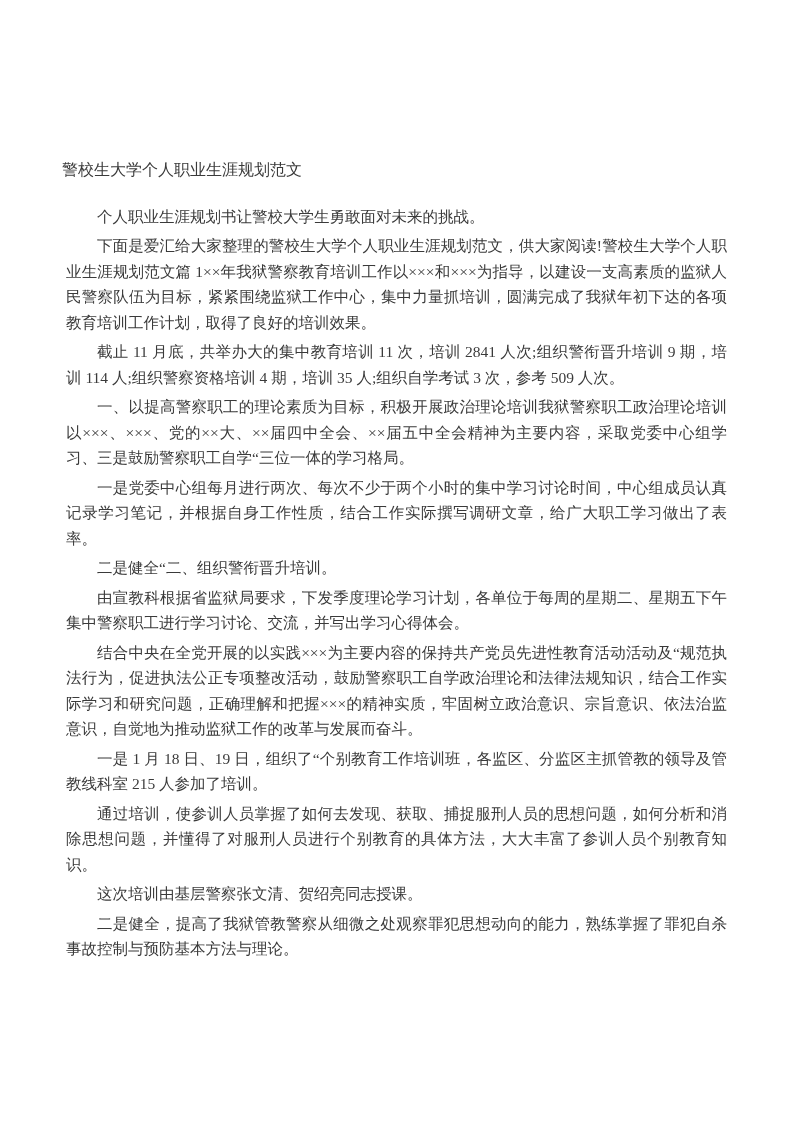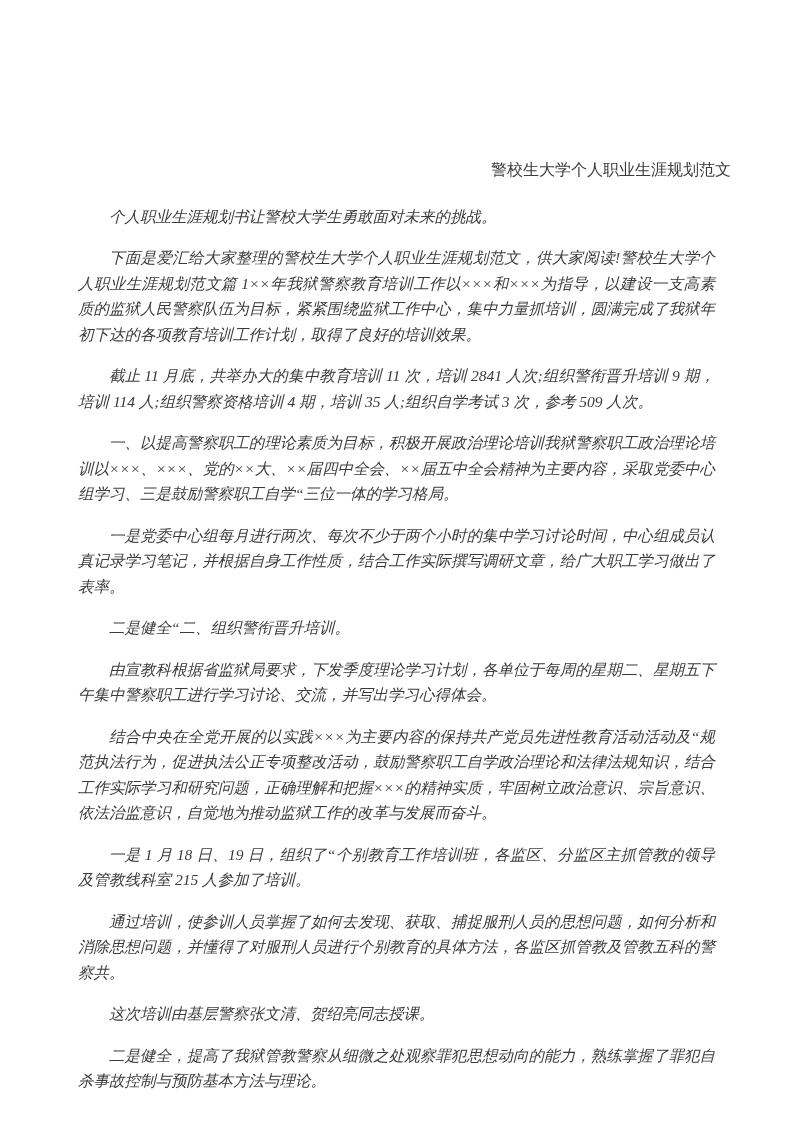--- a/index.html
+++ b/index.html
@@ -14,46 +14,45 @@
     background: #ffffff;
     box-sizing: border-box;
     padding: 157px 62px 0 62px;
     font-family: "Liberation Serif", "DejaVu Serif", serif;
     color: #3a3a3a;
     font-size: 15.5px;
     line-height: 25.5px;
     overflow: hidden;
   }
   .doc-title {
-    text-align: right;
+    text-align: left;
     font-weight: normal;
     font-size: 16px;
     margin: 0 0 21px 0;
   }
   .doc-body p {
-    margin: 16px;
+    margin: 4px;
     padding: 0;
     text-indent: 2em;
     text-align: justify;
     word-break: break-all;
-    font-style: italic;
   }
 </style>
 </head>
 <body>
 
 <div class="page">
   <h1 class="doc-title">警校生大学个人职业生涯规划范文</h1>
   <div class="doc-body">
     <p>个人职业生涯规划书让警校大学生勇敢面对未来的挑战。</p>
     <p>下面是爱汇给大家整理的警校生大学个人职业生涯规划范文，供大家阅读!警校生大学个人职业生涯规划范文篇 1××年我狱警察教育培训工作以×××和×××为指导，以建设一支高素质的监狱人民警察队伍为目标，紧紧围绕监狱工作中心，集中力量抓培训，圆满完成了我狱年初下达的各项教育培训工作计划，取得了良好的培训效果。</p>
     <p>截止 11 月底，共举办大的集中教育培训 11 次，培训 2841 人次;组织警衔晋升培训 9 期，培训 114 人;组织警察资格培训 4 期，培训 35 人;组织自学考试 3 次，参考 509 人次。</p>
     <p>一、以提高警察职工的理论素质为目标，积极开展政治理论培训我狱警察职工政治理论培训以×××、×××、党的××大、××届四中全会、××届五中全会精神为主要内容，采取党委中心组学习、三是鼓励警察职工自学“三位一体的学习格局。</p>
     <p>一是党委中心组每月进行两次、每次不少于两个小时的集中学习讨论时间，中心组成员认真记录学习笔记，并根据自身工作性质，结合工作实际撰写调研文章，给广大职工学习做出了表率。</p>
     <p>二是健全“二、组织警衔晋升培训。</p>
     <p>由宣教科根据省监狱局要求，下发季度理论学习计划，各单位于每周的星期二、星期五下午集中警察职工进行学习讨论、交流，并写出学习心得体会。</p>
     <p>结合中央在全党开展的以实践×××为主要内容的保持共产党员先进性教育活动活动及“规范执法行为，促进执法公正专项整改活动，鼓励警察职工自学政治理论和法律法规知识，结合工作实际学习和研究问题，正确理解和把握×××的精神实质，牢固树立政治意识、宗旨意识、依法治监意识，自觉地为推动监狱工作的改革与发展而奋斗。</p>
     <p>一是 1 月 18 日、19 日，组织了“个别教育工作培训班，各监区、分监区主抓管教的领导及管教线科室 215 人参加了培训。</p>
-    <p>通过培训，使参训人员掌握了如何去发现、获取、捕捉服刑人员的思想问题，如何分析和消除思想问题，并懂得了对服刑人员进行个别教育的具体方法，各监区抓管教及管教五科的警察共。</p>
+    <p>通过培训，使参训人员掌握了如何去发现、获取、捕捉服刑人员的思想问题，如何分析和消除思想问题，并懂得了对服刑人员进行个别教育的具体方法，大大丰富了参训人员个别教育知识。</p>
     <p>这次培训由基层警察张文清、贺绍亮同志授课。</p>
     <p>二是健全，提高了我狱管教警察从细微之处观察罪犯思想动向的能力，熟练掌握了罪犯自杀事故控制与预防基本方法与理论。</p>
   </div>
 </div>
 
 </body></html>

